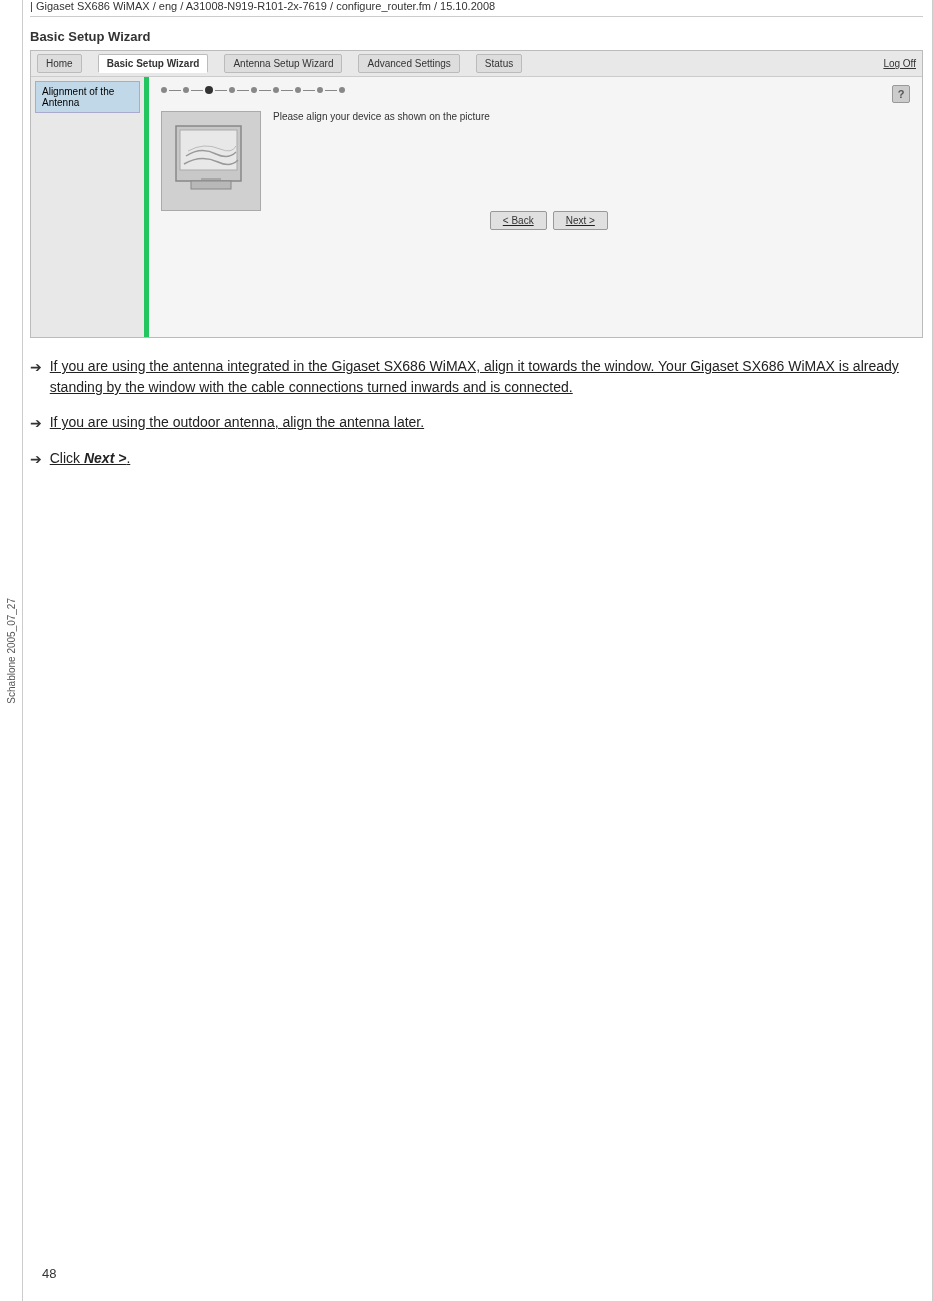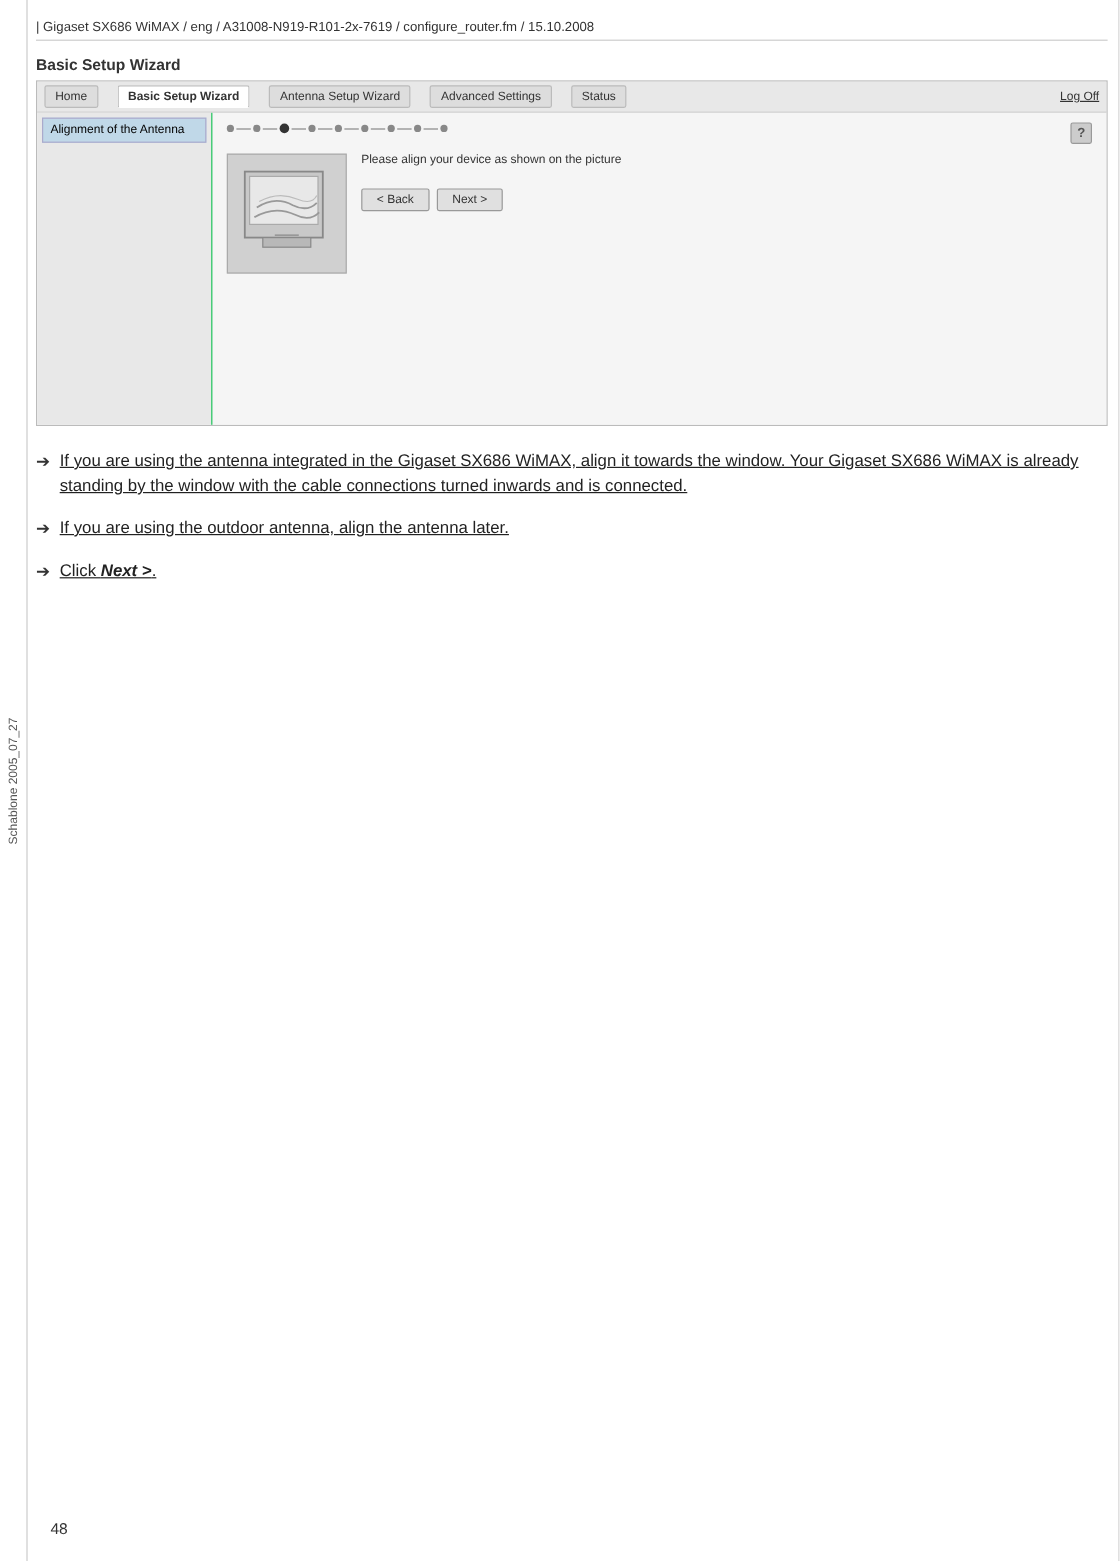--- a/index.html
+++ b/index.html
@@ -49,21 +49,21 @@
       top: 0;
       bottom: 0;
       width: 1px;
       background: #ccc;
     }
 
     
     .main-content {
       margin-left: 30px;
       margin-right: 10px;
-      padding-top: 17px;
+      padding-top: 0;
     }
 
     
     .file-path {
       font-size: 11px;
       color: #333;
       border-bottom: 1px solid #ccc;
       padding-bottom: 4px;
       margin-bottom: 12px;
     }
@@ -126,22 +126,22 @@
 
     
     .screenshot-body {
       display: flex;
       background: #f5f5f5;
       min-height: 260px;
     }
 
     
     .screenshot-sidebar {
-      width: 146px;
-      border-right: 1px solid #22c55e;
+      width: 118px;
+      border-right: 5px solid #22c55e;
       background: #e8e8e8;
       padding: 4px;
     }
     .sidebar-item-active {
       background: #c0d8e8;
       font-size: 10px;
       padding: 4px 6px;
       border: 1px solid #aac;
       color: #000;
     }
@@ -195,34 +195,35 @@
       position: relative;
       overflow: hidden;
     }
     .device-sketch {
       width: 90px;
       height: 90px;
     }
     .screenshot-text-area {
       flex: 1;
       display: flex;
-      flex-direction: column;
-      gap: 18px;
+      flex-direction: row;
+      gap: 0;
     }
     .screenshot-instruction {
       font-size: 10px;
       color: #333;
     }
 
     
     .screenshot-buttons {
       display: flex;
       gap: 6px;
       margin-top: 0;
       align-items: center;
+      text-decoration: underline;
     }
     .ss-btn {
       font-size: 10px;
       padding: 3px 12px;
       background: #e0e0e0;
       border: 1px solid #999;
       border-radius: 2px;
       cursor: pointer;
       color: #333;
     }

